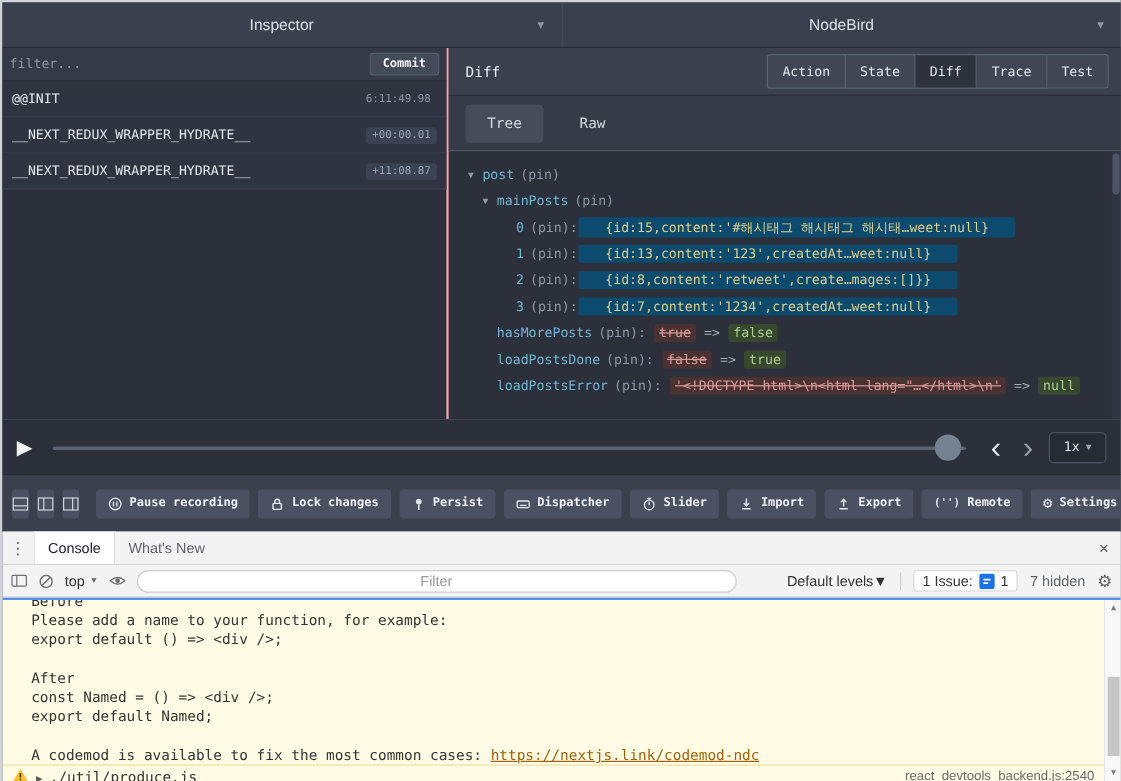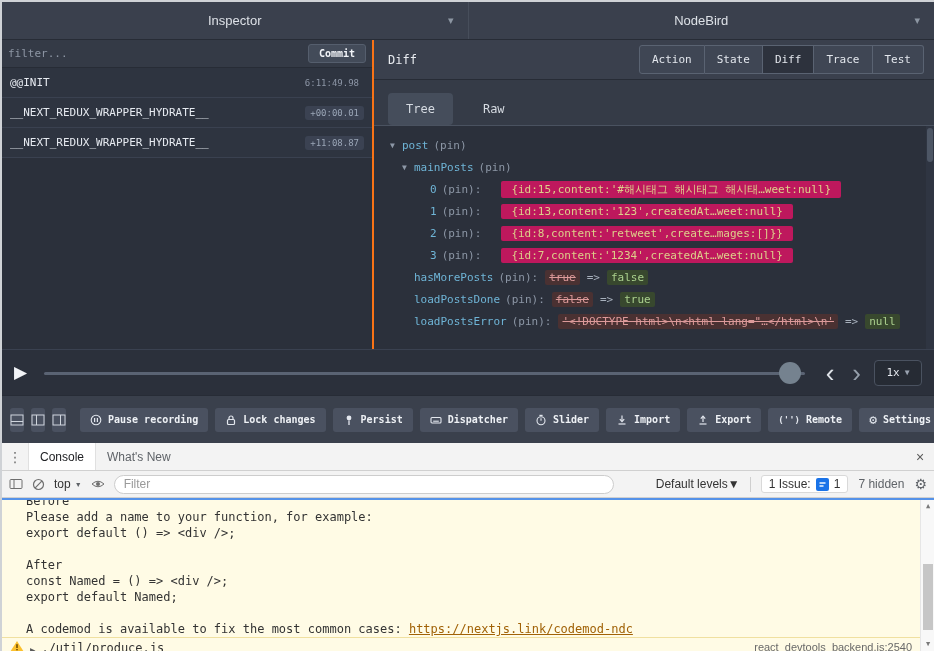--- a/index.html
+++ b/index.html
@@ -8,21 +8,21 @@
             background:#2b303b; border-left:2px solid #cfd2d6; border-top:2px solid #cfd2d6; }
 
   
   .rdt-topbar { display:flex; height:38px; background:#3a404d; border-bottom:1px solid #272c36; }
   .rdt-topbar .half { flex:1; display:flex; align-items:center; justify-content:center;
                       position:relative; color:#dde1e7; font-size:13px; cursor:default; }
   .rdt-topbar .half + .half { border-left:1px solid #474e5b; }
   .rdt-topbar .caret { position:absolute; right:14px; color:#8d96a3; font-size:11px; }
 
   .rdt-main { display:flex; height:309px; }
-  .rdt-left { width:372px; background:#2b303b; border-right:2px solid #f97316; display:flex; flex-direction:column; }
+  .rdt-left { width:372px; background:#2b303b; border-right:2px solid #fca5a5; display:flex; flex-direction:column; }
   .rdt-filter-row { height:28px; background:#343a46; display:flex; align-items:center; padding:0 6px; gap:6px; border-bottom:1px solid #272c36; }
   .rdt-filter-input { flex:1; background:transparent; border:none; outline:none; color:#cfd4dc;
                       font:11px "DejaVu Sans Mono", monospace; }
   .rdt-filter-input::placeholder { color:#8d96a4; }
   .commit-btn { background:#434b59; color:#f2f4f8; border:1px solid #555e6d; border-radius:3px;
                 font:bold 10px "DejaVu Sans Mono", monospace; padding:3px 10px; }
   .action-row { height:30px; display:flex; align-items:center; justify-content:space-between; padding:0 8px;
                 background:#2e3440; border-bottom:1px solid #3a4150; color:#e6eaf0;
                 font:11px "DejaVu Sans Mono", monospace; }
   .action-time { background:#3b4252; color:#9aa5b6; font-size:9px; padding:2px 5px; border-radius:3px; }
@@ -31,31 +31,31 @@
   .rdt-right { flex:1; display:flex; flex-direction:column; background:#2b303b; }
   .diff-header { height:40px; background:#3a404d; display:flex; align-items:center; justify-content:space-between;
                  padding:0 10px 0 14px; border-bottom:1px solid #272c36; }
   .diff-title { color:#e8ebf0; font:12px "DejaVu Sans Mono", monospace; }
   .seg-tabs { display:flex; }
   .seg-tab { padding:7px 12px; font:11px "DejaVu Sans Mono", monospace; color:#e3e7ed;
              background:#3f4654; border:1px solid #5a6372; border-left:none; }
   .seg-tab:first-child { border-left:1px solid #5a6372; border-radius:3px 0 0 3px;text-align:right; }
   .seg-tab:last-child { border-radius:0 3px 3px 0; }
   .seg-tab.selected { background:#2d323d; }
-  .view-tabs { height:46px; background:#353b47; display:flex; align-items:flex-end; padding-left:14px;
+  .view-tabs { height:46px; background:#353b47; display:flex; align-items:center; padding-left:14px;
                gap:12px; border-bottom:1px solid #4a5260; }
   .view-tab { padding:9px 18px; color:#d6dbe2; font:12px "DejaVu Sans Mono", monospace; border-radius:4px; }
   .view-tab.selected { background:#454d5b; }
   .tree { flex:1; position:relative; padding:8px 12px 0 8px; overflow:hidden;
           font:11px "DejaVu Sans Mono", monospace; }
   .tree-row { display:flex; align-items:center; height:22px; white-space:nowrap; }
   .t-arrow { color:#8d97a6; font-size:8px; width:12px; }
   .t-key { color:#6fb5d7; }
   .t-pin { color:#8d97a6; margin-left:5px; }
-  .t-val-up { background:#be185d; color:#ddd08a; padding:1px 10px; border-radius:2px; margin-left:20px; }
+  .t-val-up { background:#0c4a6e; color:#ddd08a; padding:1px 22px; border-radius:2px; margin-left:1px; }
   .t-from { background:#4a3132; color:#dd9a9a; text-decoration:line-through; padding:1px 4px; border-radius:2px; margin-left:7px; }
   .t-arr2 { color:#a7b0bc; margin:0 7px; }
   .t-to { background:#38482e; color:#abd08e; padding:1px 4px; border-radius:2px; }
   .tree-sb { position:absolute; right:0; top:0; bottom:0; width:8px; background:#2f3542; }
   .tree-sb-thumb { position:absolute; top:2px; right:1px; width:6px; height:34px; background:#4d5665; border-radius:3px; }
 
   .rdt-player { height:46px; background:#2b303b; border-top:1px solid #3a4150; display:flex; align-items:center; padding:0 12px; }
   .play-btn { color:#f2f4f7; font-size:17px; width:26px; }
   .slider { position:relative; flex:1; height:22px; margin:0 12px 0 4px; }
   .slider-track { position:absolute; top:10px; left:0; right:0; height:3px; background:#5a6373; border-radius:2px; }
@@ -81,21 +81,21 @@
   .c-tabbar { height:28px; background:#f3f3f3; border-bottom:1px solid #d0d0d0; display:flex; align-items:center; }
   .c-kebab { width:26px; text-align:center; color:#6e6e6e; font-size:14px; }
   .c-tab { padding:0 11px; height:100%; display:flex; align-items:center; font-size:12px; color:#5f6368; }
   .c-tab.selected { color:#202124; background:#fff; border-right:1px solid #e0e0e0; border-left:1px solid #e0e0e0; }
   .c-close { margin-left:auto; width:28px; text-align:center; color:#5a5a5a; font-size:14px; }
   .c-toolbar { height:27px; background:#f3f3f3; border-bottom:1px solid #d0d0d0; display:flex; align-items:center; padding:0 7px; gap:9px; }
   .c-tool-ic { display:flex; align-items:center; }
   .c-top { display:flex; align-items:center; gap:4px; font-size:12px; color:#333; }
   .c-top .dd-caret { font-size:7px; color:#5f6368; }
   .c-filter { width:500px; height:19px; border:1px solid #cdcdcd; border-radius:10px; background:#fff;
-              font-size:12px; color:#333; padding:0 9px; outline:none; }
+              font-size:12px; color:#333; padding:0 9px; outline:none;text-align:center; }
   .c-filter::placeholder { color:#9a9a9a; }
   .c-right { margin-left:auto; display:flex; align-items:center; gap:10px; }
   .c-levels { display:flex; align-items:center; gap:0; font-size:12px; color:#333; }
   .c-sep { width:1px; height:15px; background:#cfcfcf; }
   .c-issues { display:flex; align-items:center; gap:5px; border:1px solid #d9d9d9; border-radius:3px;
               padding:1px 7px; font-size:12px; color:#333; background:#fff; }
   .c-hidden { font-size:12px; color:#5f6368; }
   .c-gear { font-size:14px; color:#5f6368; line-height:1; }
 
   .c-messages { flex:1; position:relative; background:#fffbe5; border-top:2px solid #5592e8; overflow:hidden;

